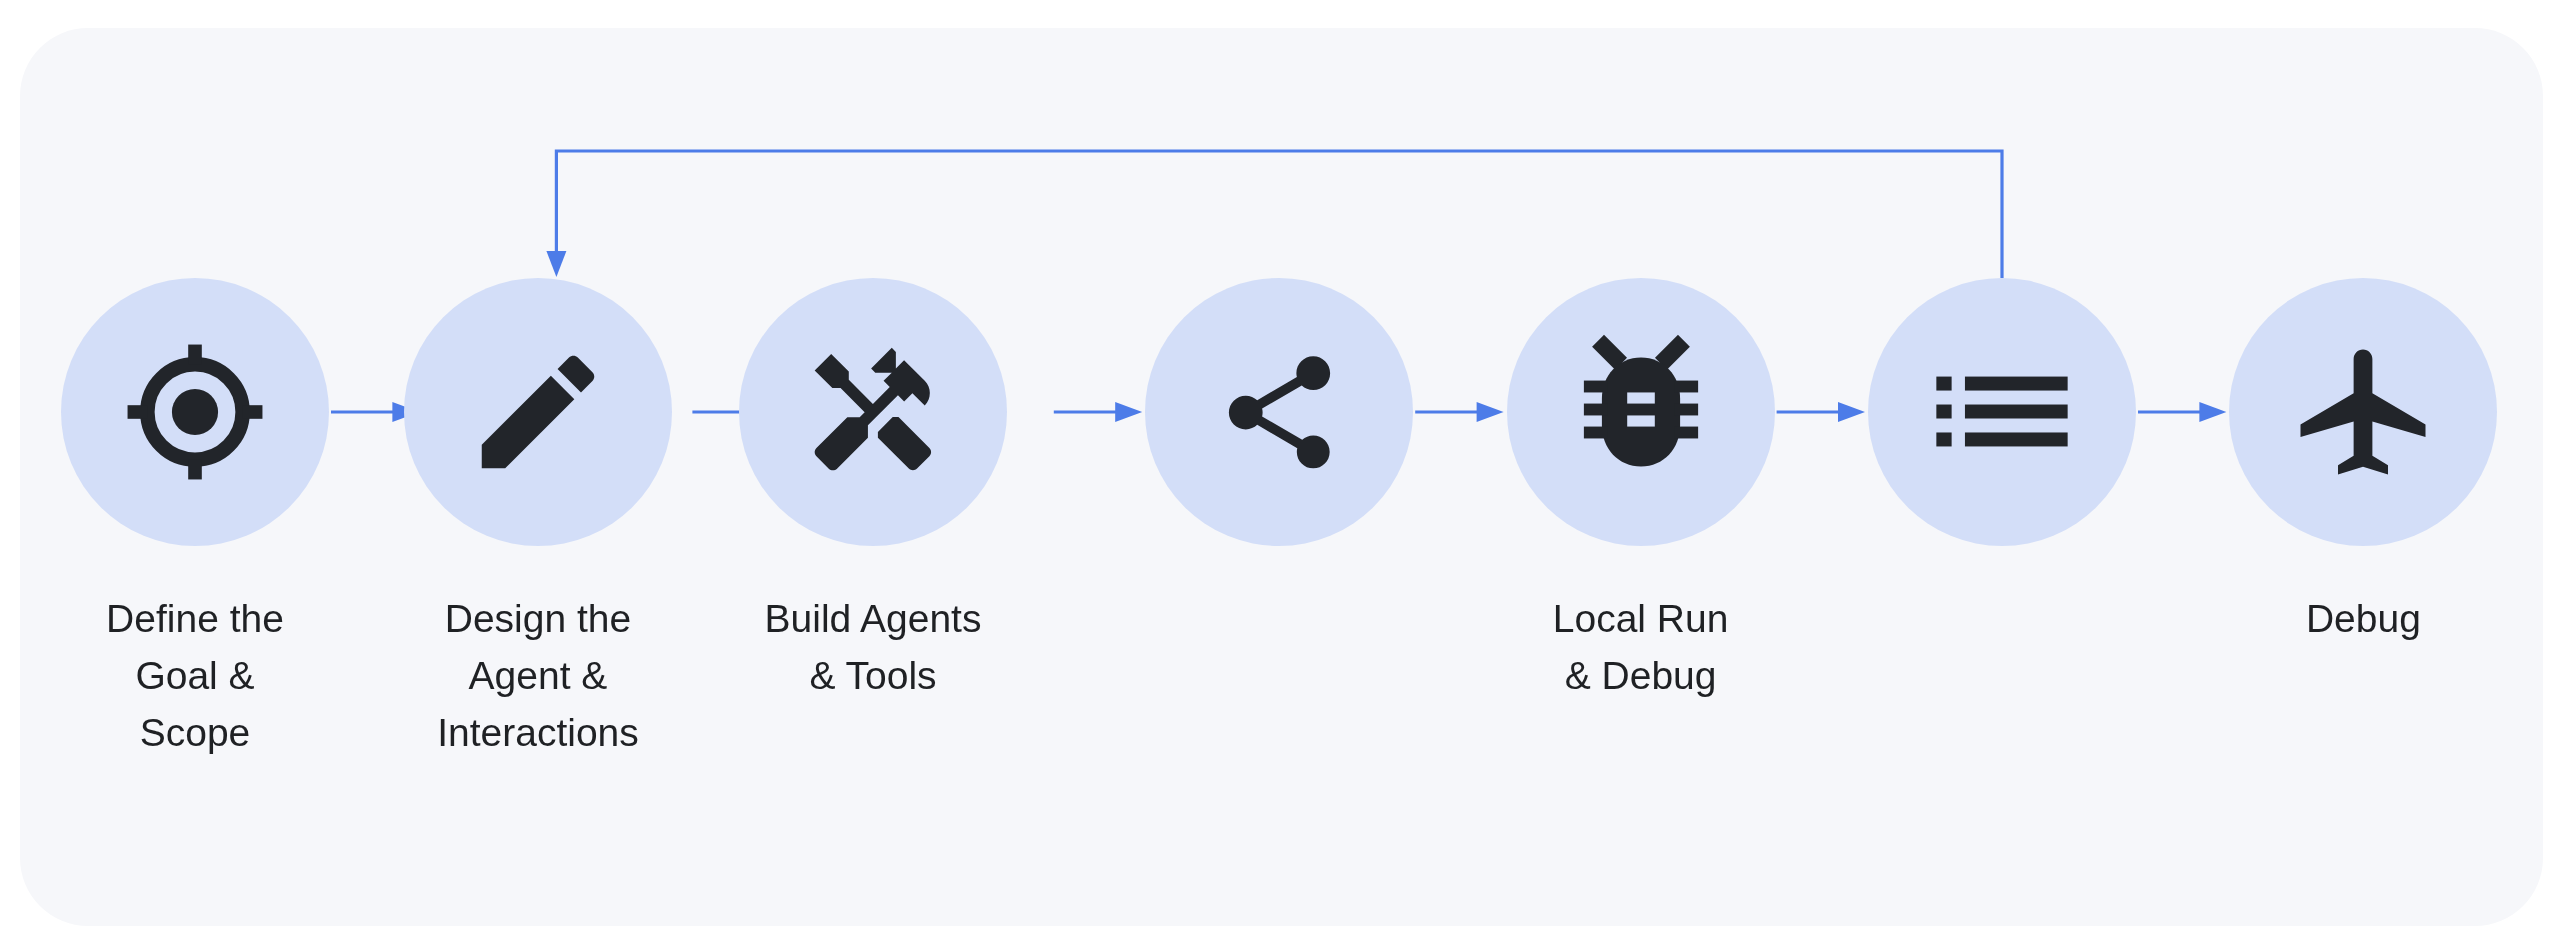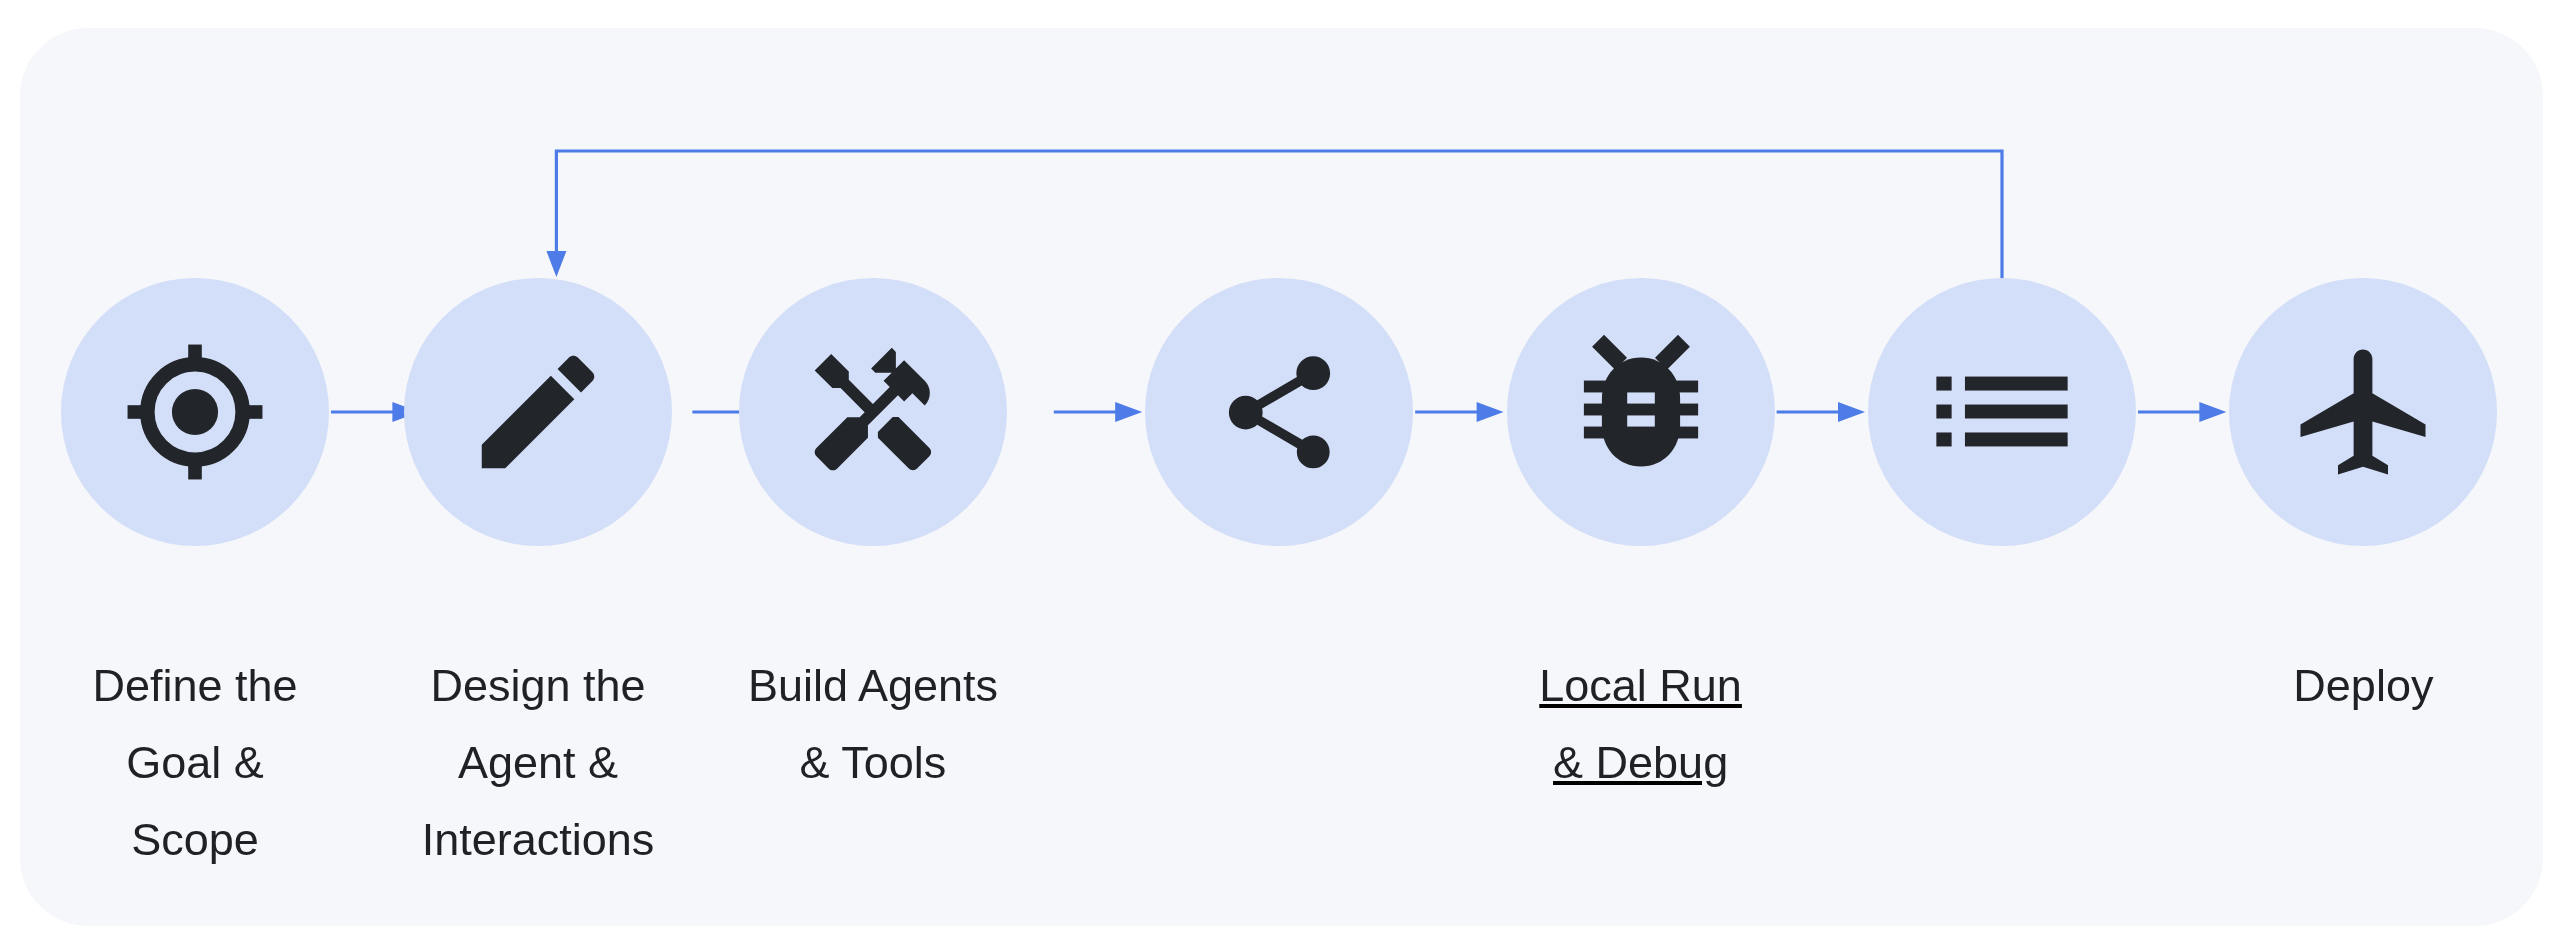--- a/index.html
+++ b/index.html
@@ -65,23 +65,23 @@
     background: var(--circle-fill);
     display: flex;
     align-items: center;
     justify-content: center;
   }
   .icon { display: block; }
   .icon .f { fill: var(--ink); }
   .icon .s { fill: none; stroke: var(--ink); }
   .icon .cut { fill: var(--circle-fill); }
   .label {
-    margin-top: 101px;
-    font-size: 45px;
-    line-height: 77px;
+    margin-top: 44px;
+    font-size: 39px;
+    line-height: 57px;
     color: var(--label);
     white-space: pre-line;
     letter-spacing: 0px;
   }
 </style>
 </head>
 <body style="background: rgb(255, 255, 255);">
 
 <div id="canvas">
   <div id="card"></div>
@@ -136,21 +136,21 @@
     <div class="label">Build Agents
 &amp; Tools</div>
   </div>
       <div class="stage" style="left: 1119.2px;">
     <div class="circle">
       <svg class="icon" viewBox="0 0 24 24" xmlns="http://www.w3.org/2000/svg" width="135" height="135">
             <path class="f" d="M18 16.08c-.76 0-1.44.3-1.96.77L8.91 12.7c.05-.23.09-.46.09-.7s-.04-.47-.09-.7l7.05-4.11c.54.5 1.25.81 2.04.81 1.66 0 3-1.34 3-3s-1.34-3-3-3-3 1.34-3 3c0 .24.04.47.09.7L8.04 9.81C7.5 9.31 6.79 9 6 9c-1.66 0-3 1.34-3 3s1.34 3 3 3c.79 0 1.5-.31 2.04-.81l7.12 4.16c-.05.21-.08.43-.08.65 0 1.61 1.31 2.92 2.92 2.92 1.61 0 2.92-1.31 2.92-2.92s-1.31-2.92-2.92-2.92z"></path>
           </svg>
     </div>
   </div>
-      <div class="stage" style="left: 1480.6px; text-decoration: underline;">
+      <div class="stage" style="left: 1480.6px;">
     <div class="circle">
       <svg class="icon" viewBox="0 0 24 24" xmlns="http://www.w3.org/2000/svg" width="184" height="184">
             <path class="s" stroke-width="2.2" d="M6.4 2.7 9.4 5.7"></path>
             <path class="s" stroke-width="2.2" d="M17.6 2.7 14.6 5.7"></path>
             <path class="f" d="M12 4.9c-2.95 0-5.1 2.35-5.1 5.35v3.5c0 3 2.15 5.35 5.1 5.35s5.1-2.35 5.1-5.35v-3.5c0-3-2.15-5.35-5.1-5.35z"></path>
             <rect class="f" x="4.55" y="7.9" width="3.1" height="1.55"></rect>
             <rect class="f" x="4.55" y="10.9" width="3.1" height="1.55"></rect>
             <rect class="f" x="4.55" y="13.9" width="3.1" height="1.55"></rect>
             <rect class="f" x="16.35" y="7.9" width="3.1" height="1.55"></rect>
             <rect class="f" x="16.35" y="10.9" width="3.1" height="1.55"></rect>
@@ -173,16 +173,16 @@
             <rect class="f" x="6.3" y="15.15" width="15.8" height="2.15"></rect>
           </svg>
     </div>
   </div>
       <div class="stage" style="left: 2203.4px;">
     <div class="circle">
       <svg class="icon" viewBox="0 0 24 24" xmlns="http://www.w3.org/2000/svg" width="150" height="150">
             <path class="f" d="M22 16v-2l-8.5-5V3.5C13.5 2.67 12.83 2 12 2s-1.5.67-1.5 1.5V9L2 14v2l8.5-2.5V19L8 20.5V22l4-1.25L16 22v-1.5L13.5 19v-5.5L22 16z"></path>
           </svg>
     </div>
-    <div class="label">Deploy</div>
+    <div class="label">Debug</div>
   </div>
     </div>
 </div>
 
 </body></html>

